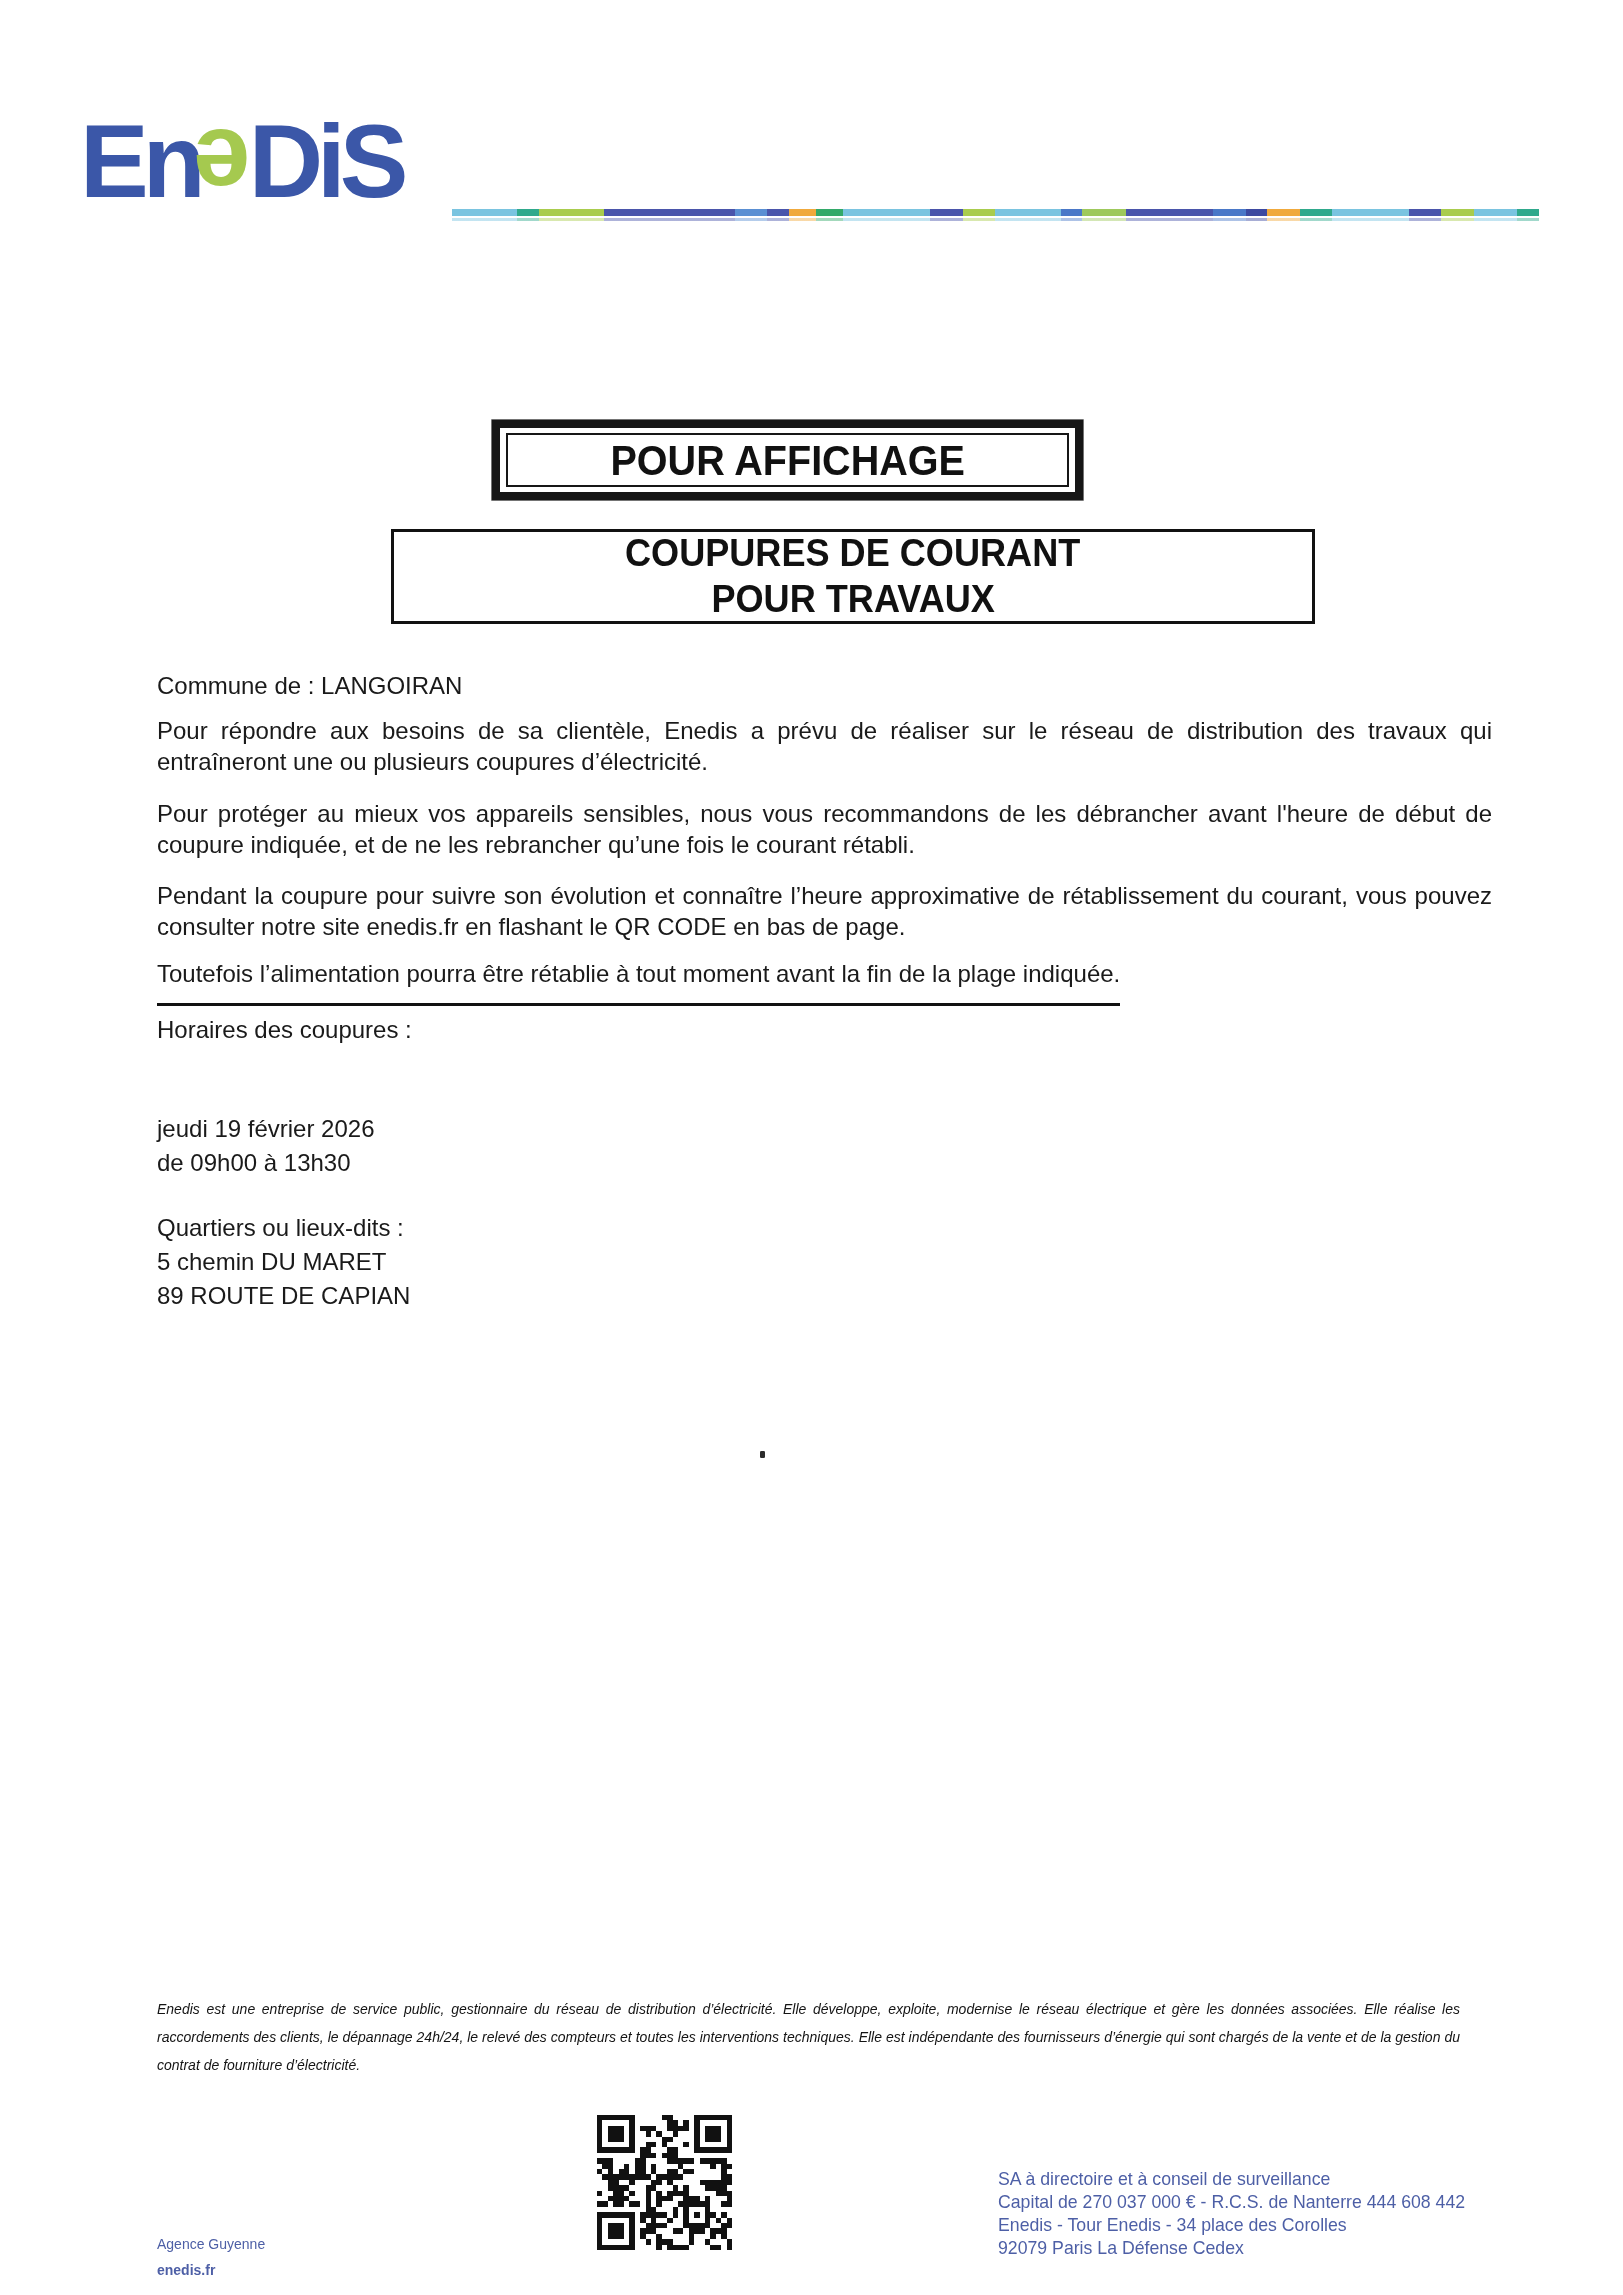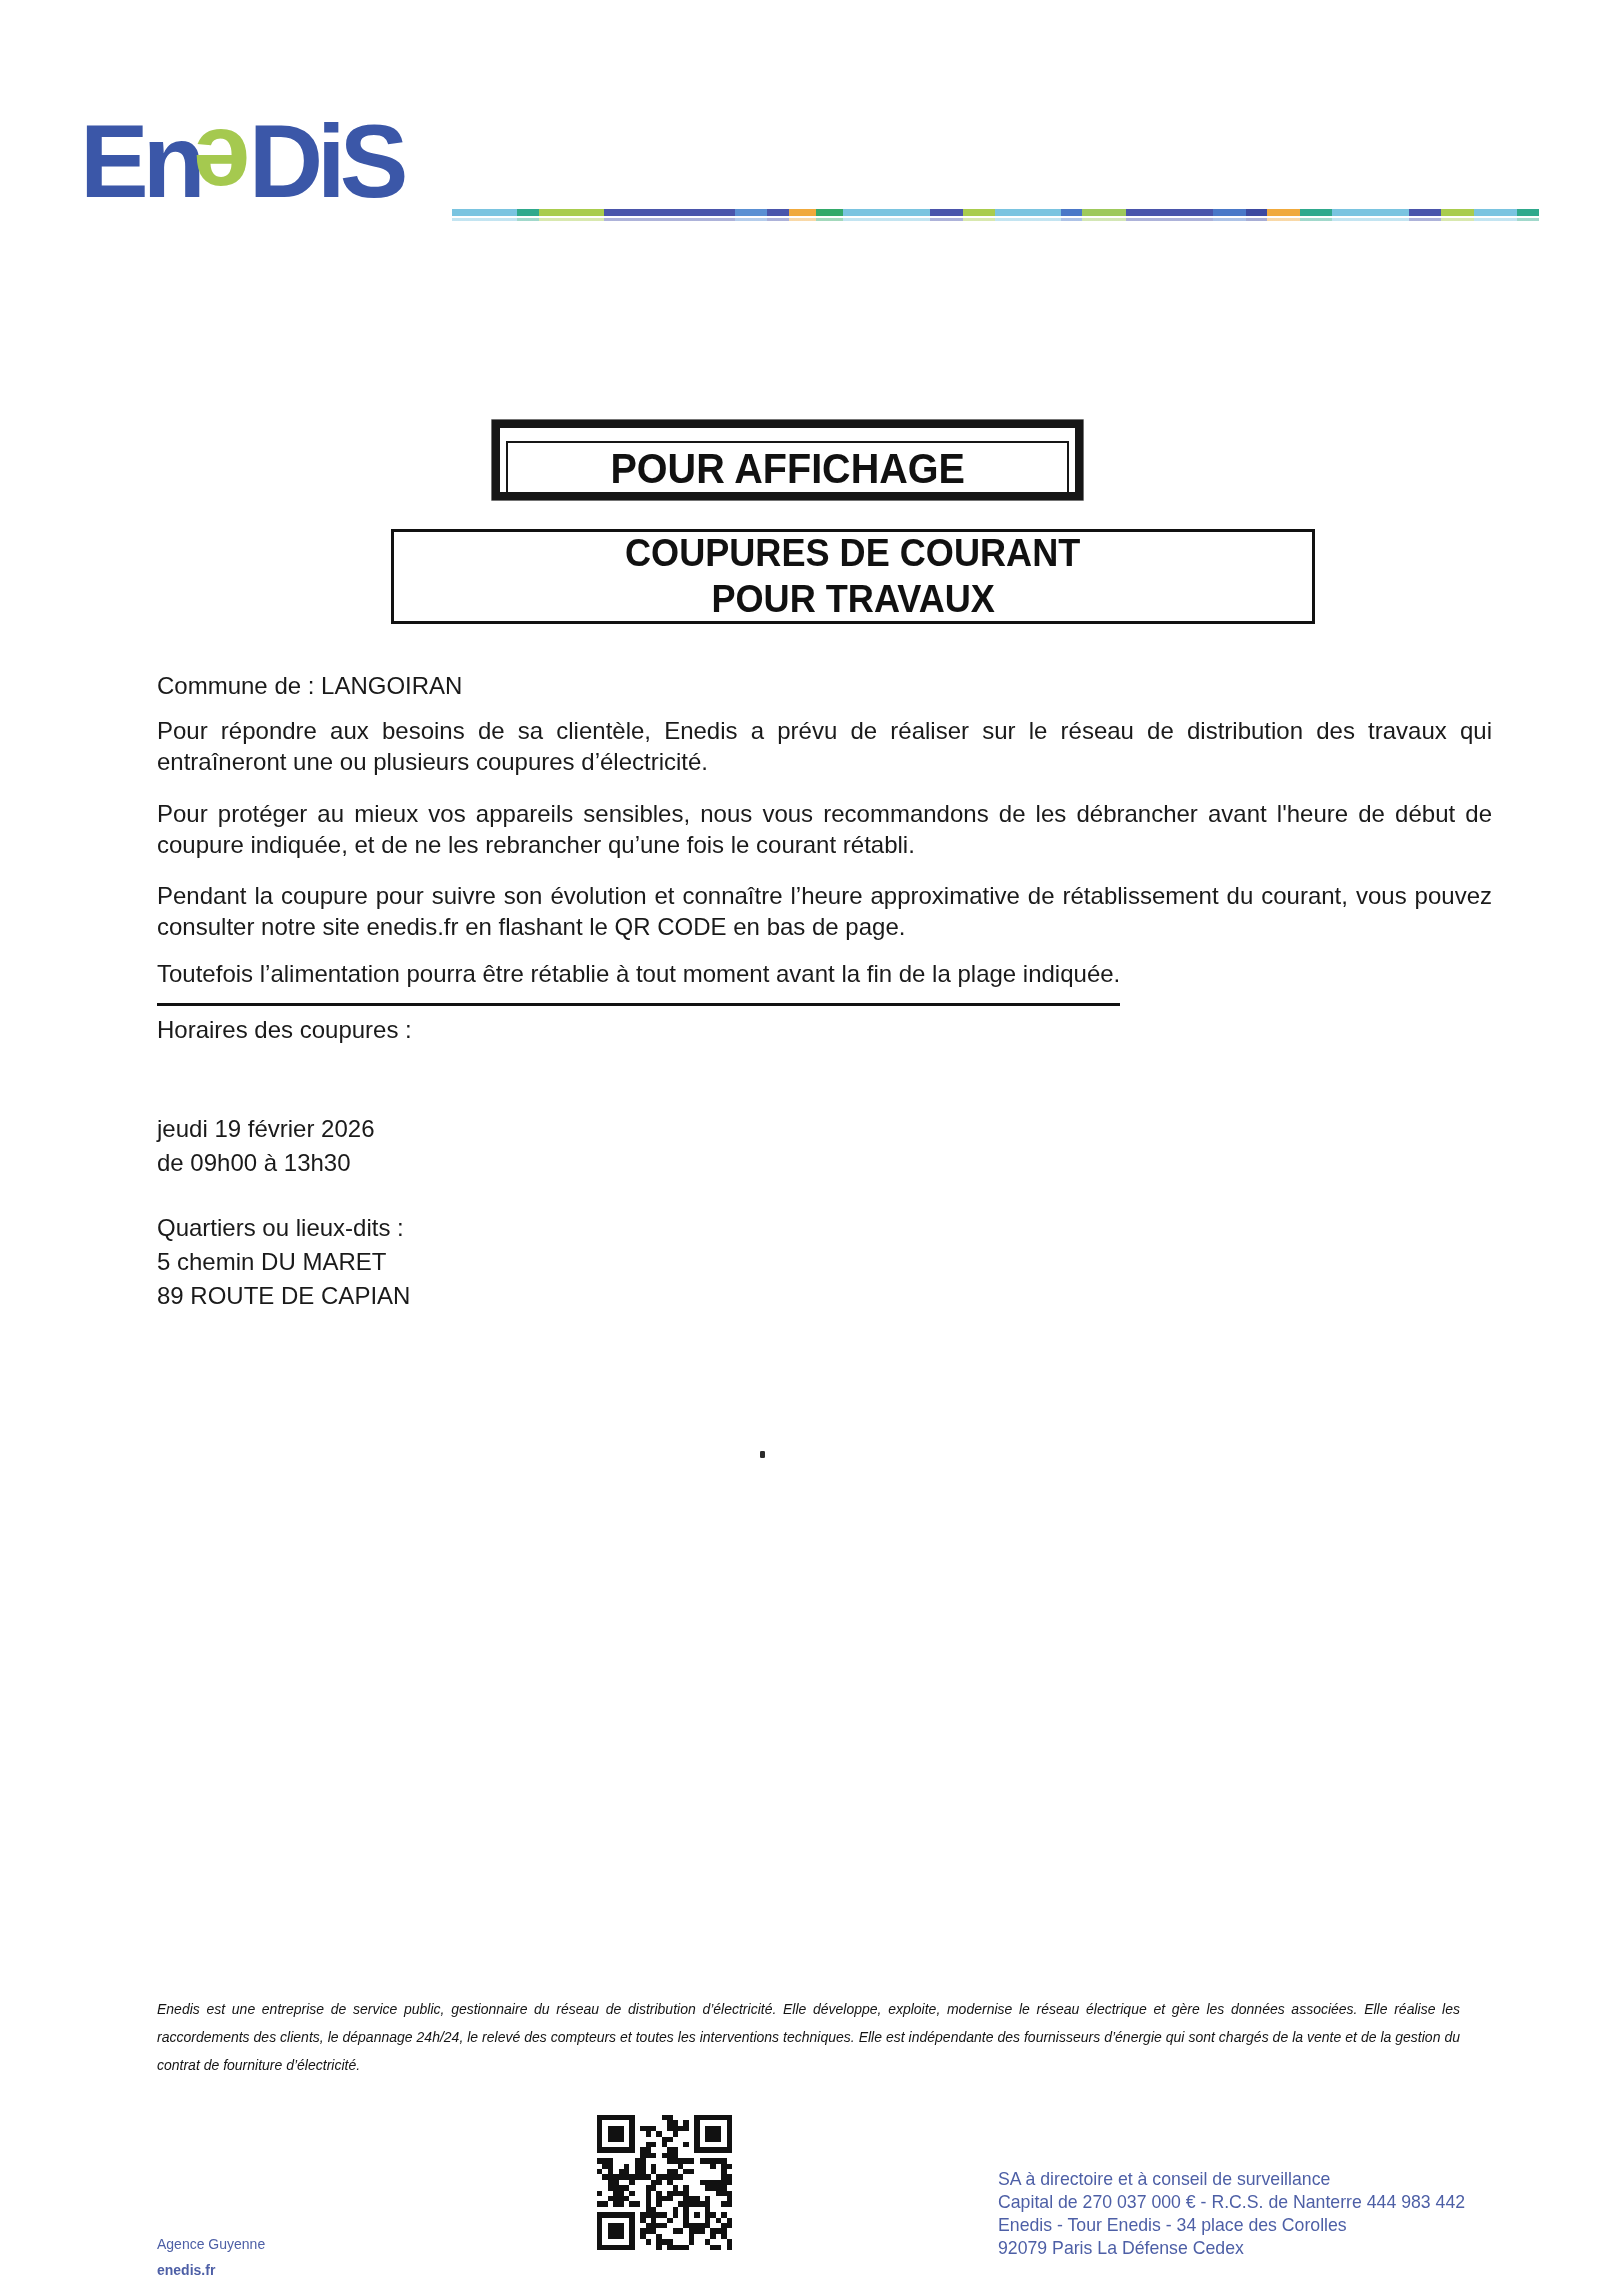--- a/index.html
+++ b/index.html
@@ -72,21 +72,20 @@
     padding: 4.6px 5.9px;
     box-shadow: 0 0 0 0.7px #3a3a3a;
   }
   .stamp-inner {
     width: 100%;
     height: 100%;
     border: 2.6px solid #161616;
     display: flex;
     align-items: center;
     justify-content: center;
-    margin-top: 8px;
   }
   .stamp-text {
     font-size: 43px;
     font-weight: 800;
     letter-spacing: 0px;
     transform: scaleX(0.92);
     white-space: nowrap;
     color: #111;
   }
 
@@ -444,19 +443,19 @@
       <rect x="18" y="18" width="1" height="1" fill="#111"></rect>
     </svg>
 
   <div class="agency-block">
     <div>Agence Guyenne</div>
     <div class="site">enedis.fr</div>
   </div>
 
   <div class="legal-block">
     <div>SA à directoire et à conseil de surveillance</div>
-    <div>Capital de 270 037 000 € - R.C.S. de Nanterre 444 983 442</div>
+    <div>Capital de 270 037 000 € - R.C.S. de Nanterre 444 608 442</div>
     <div>Enedis - Tour Enedis - 34 place des Corolles</div>
     <div>92079 Paris La Défense Cedex</div>
   </div>
 
 </div>
 
 
 </body></html>

